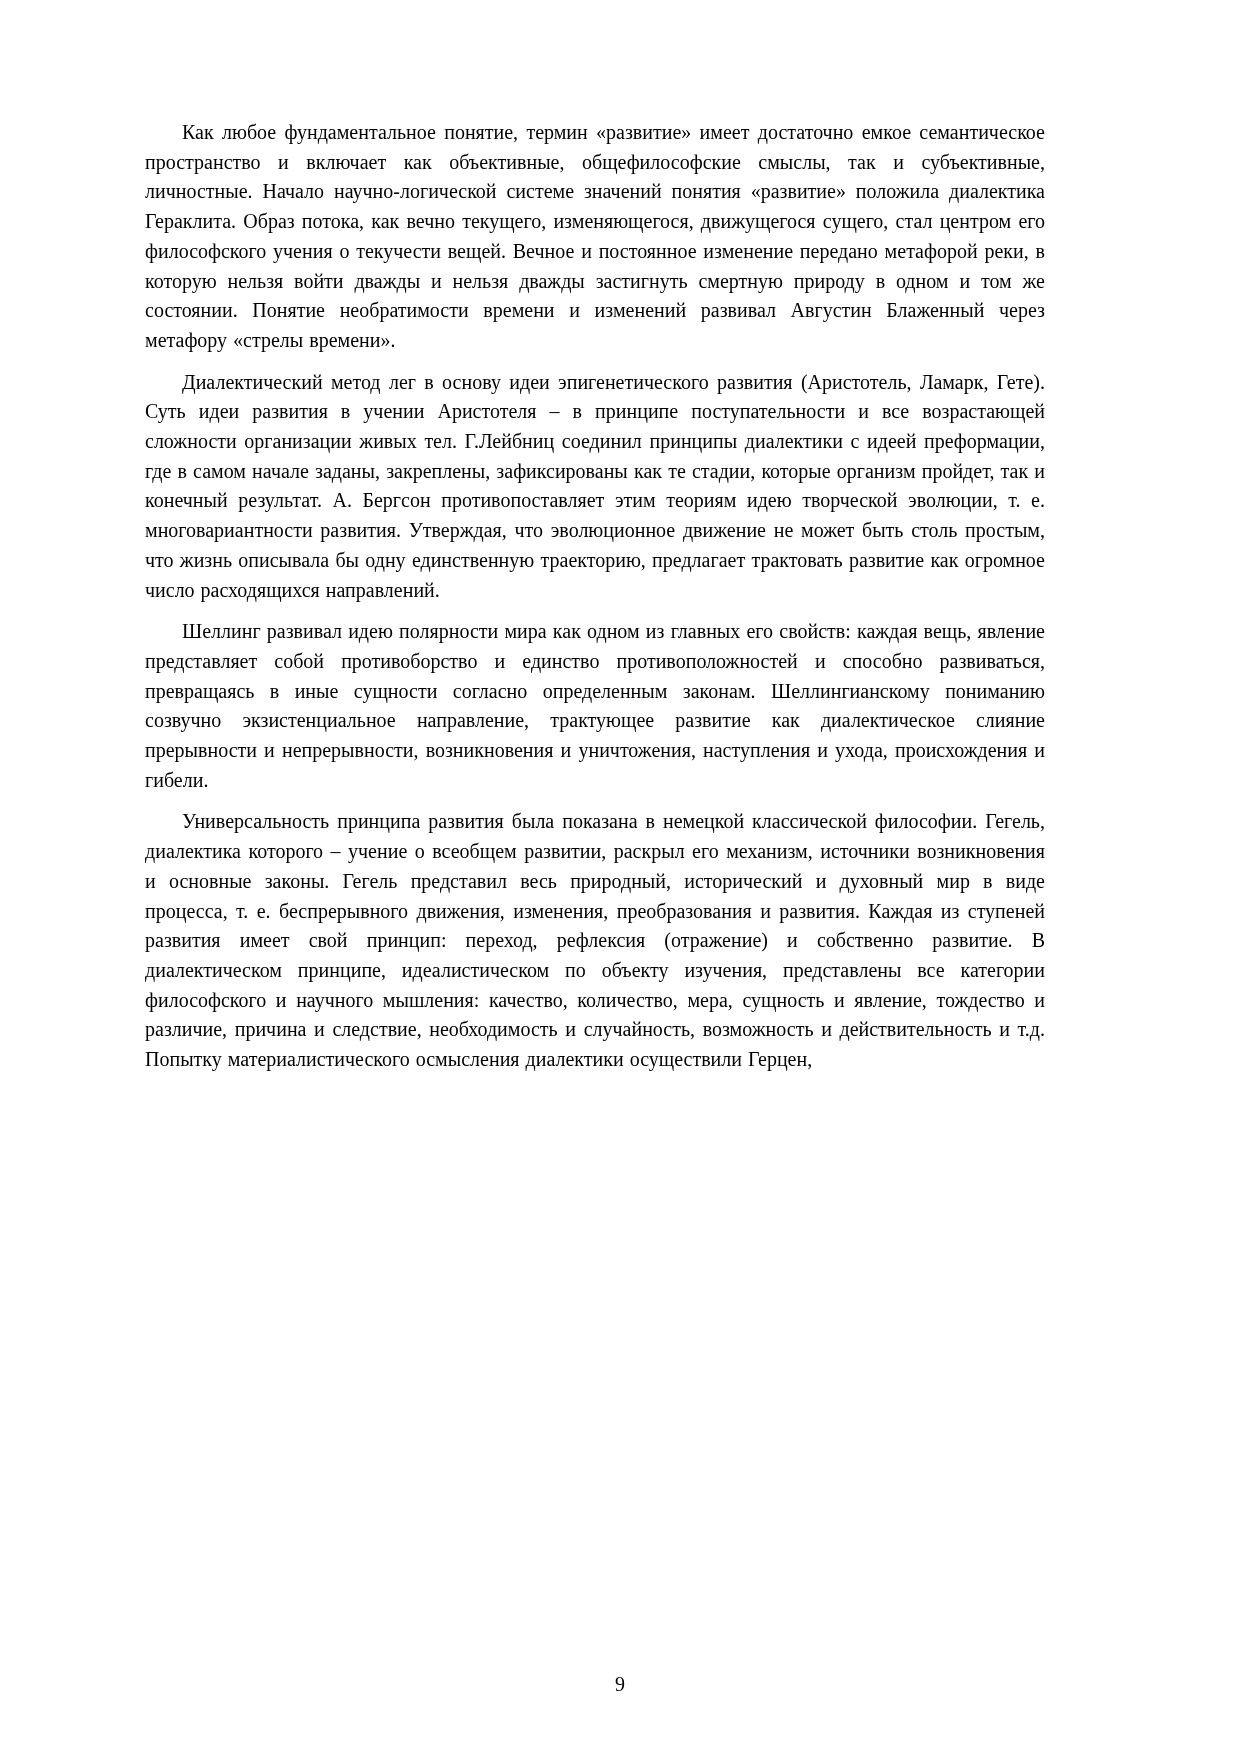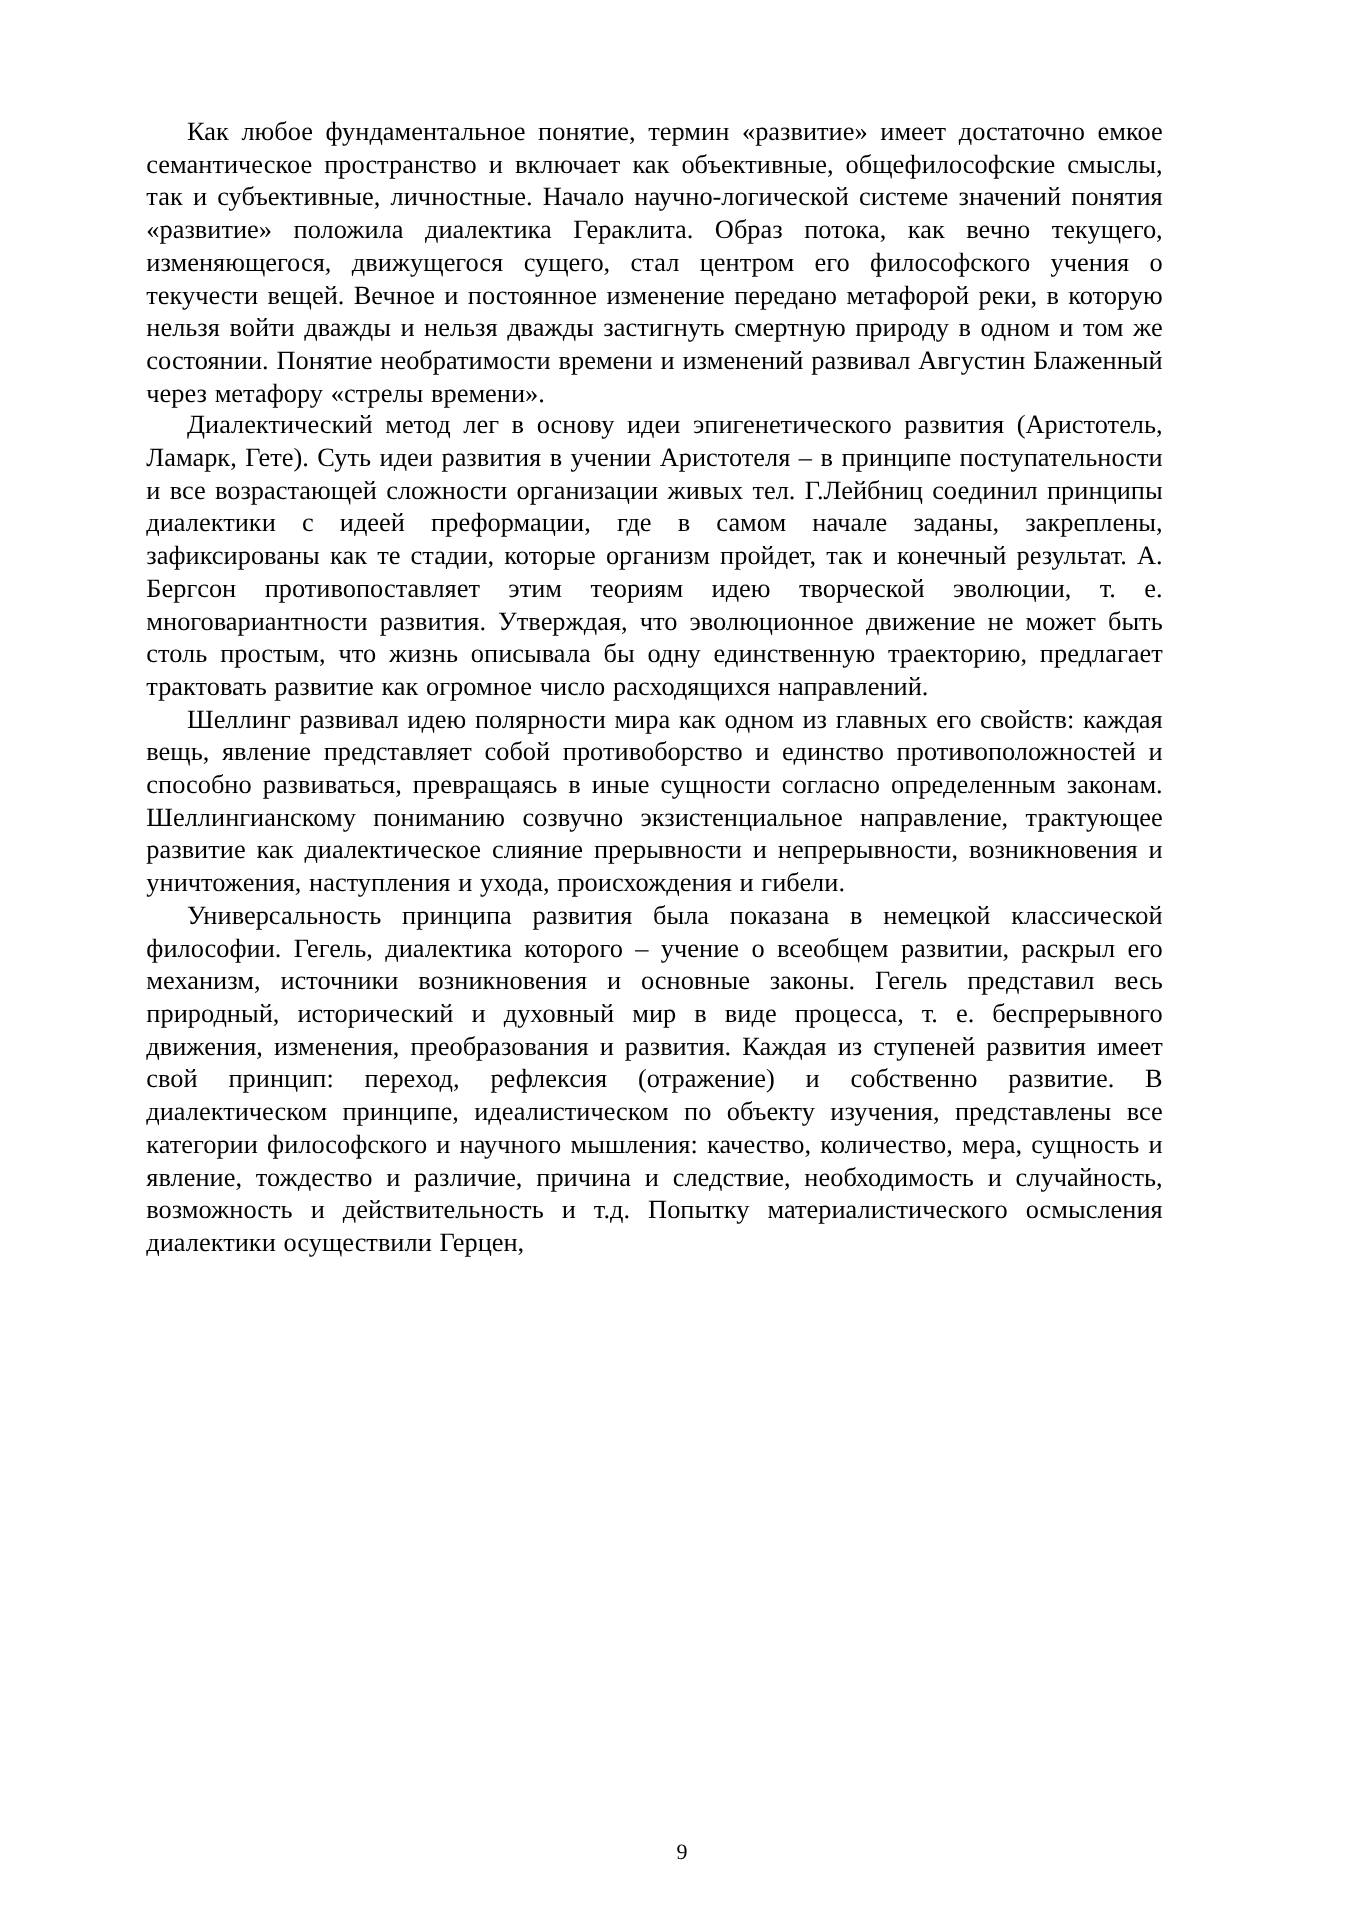--- a/index.html
+++ b/index.html
@@ -31,25 +31,25 @@
     text-align: center;
     font-size: 22px;
     font-weight: bold;
     margin: 0 0 34px 0;
     letter-spacing: 0.2px;
   }
   .heading .heading-number {
     margin-right: 26px;
   }
   .body-paragraph {
-    font-size: 24px;
+    font-size: 20px;
     line-height: 29.7px;
     text-align: justify;
     text-indent: 37px;
-    margin: 0;
+    margin: 12px;
     word-spacing: 1px;
   }
   .page-number {
     position: absolute;
     left: 0;
     right: 0;
     bottom: 58px;
     text-align: center;
     font-size: 20px;
   }

